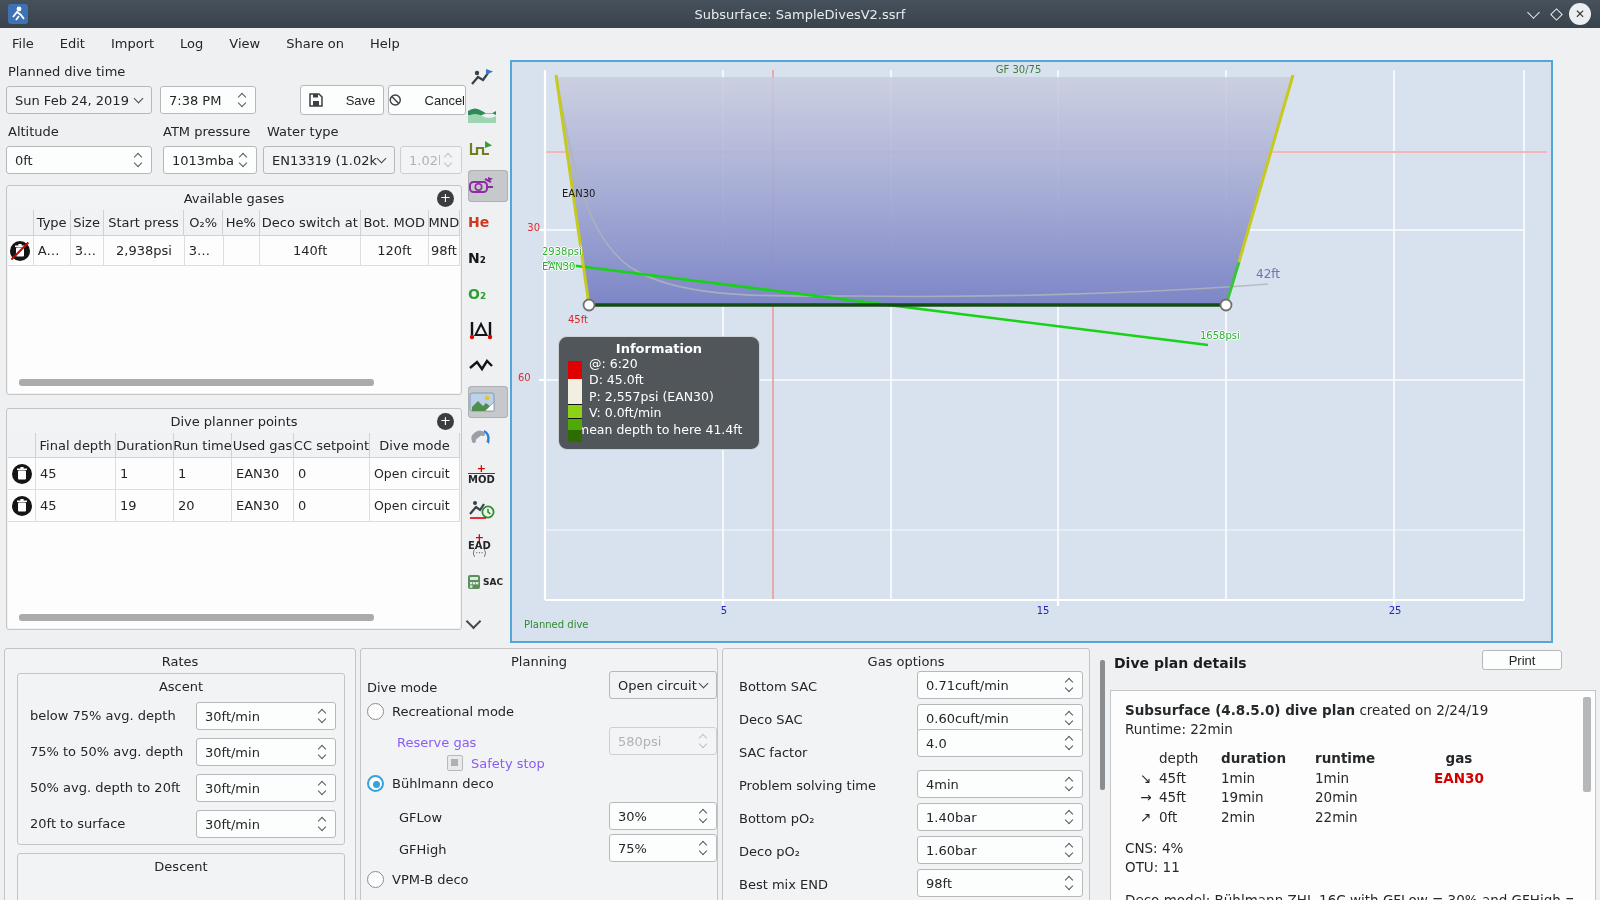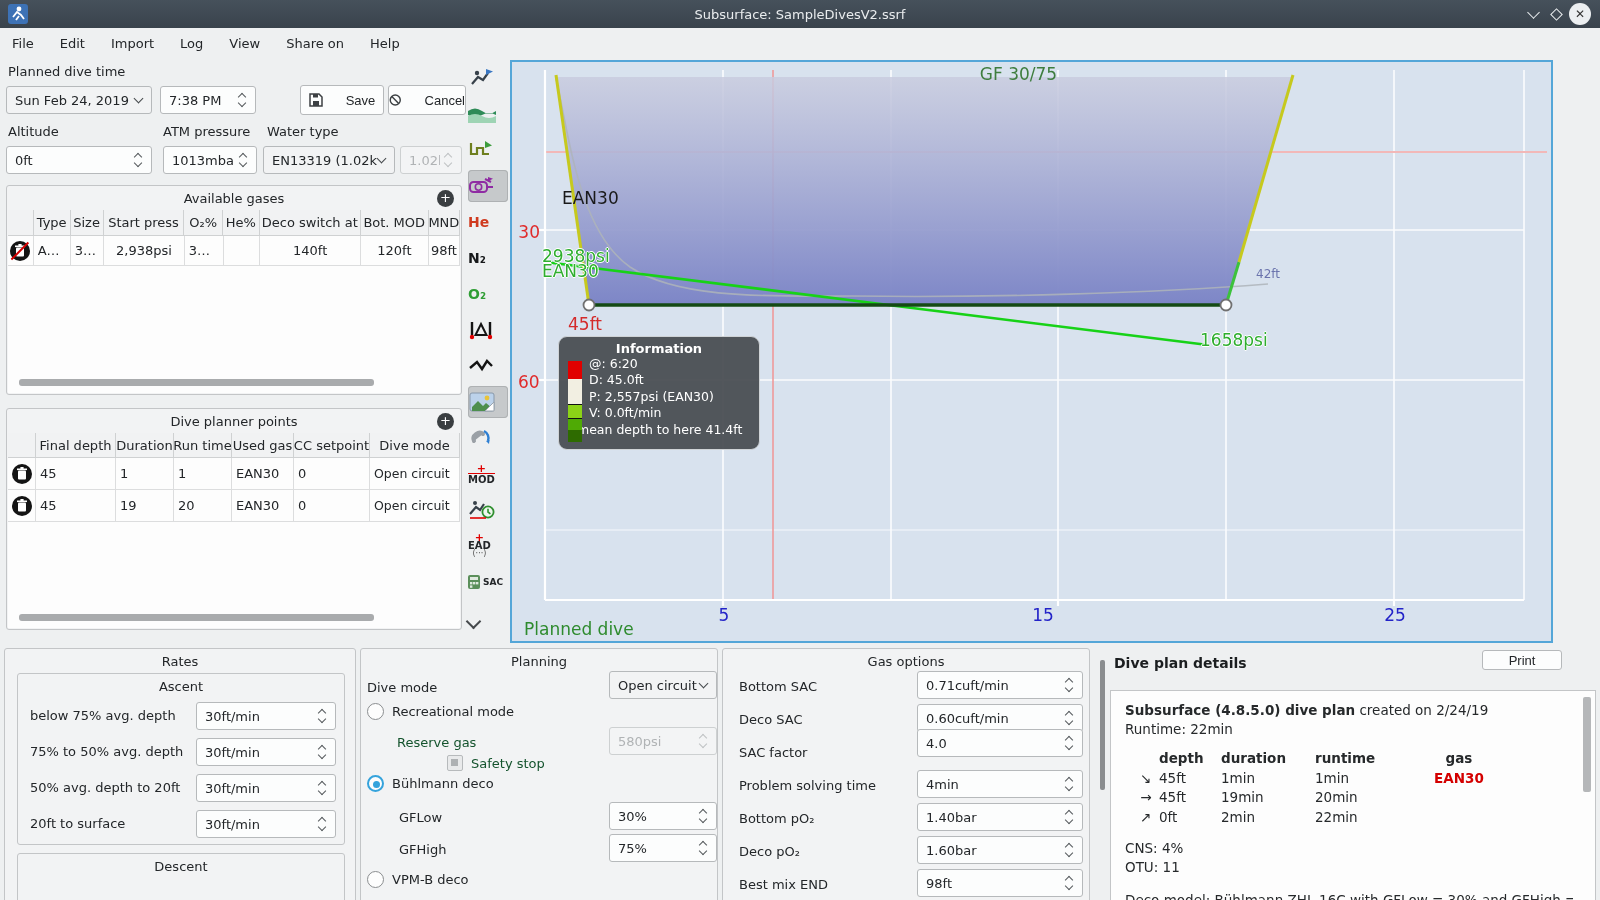--- a/index.html
+++ b/index.html
@@ -1,20 +1,20 @@
 <!DOCTYPE html>
 <html><head>
 <meta charset="utf-8">
 <style>
   *{box-sizing:border-box;margin:0;padding:0}
   html,body{width:1600px;height:900px;overflow:hidden}
   body{font-family:"DejaVu Sans","Liberation Sans",sans-serif;background:#eef0f1;position:relative;font-size:13px;color:#232629}
   .abs{position:absolute}
   .lbl{font-size:13px;color:#232629;white-space:nowrap}
-  .dis{color:#14532d}
+  .dis{color:#8b5cf6}
   
   .titlebar{left:0;top:0;width:1600px;height:28px;background:linear-gradient(#46515b,#39434c);display:flex;align-items:center;color:#e9ecee}
   .titlebar .title{position:absolute;left:0;right:0;text-align:center;font-size:13px}
   .winbtn{display:flex;align-items:center;justify-content:center}
   
   .menubar{left:0;top:28px;width:1600px;height:30px;background:#eef0f1;display:flex;align-items:center;gap:26px;padding-left:12px}
   .menubar span{cursor:default}
   
   .btn,.spin,.combo{background:#fcfdfd;border:1px solid #b6b9bb;border-radius:3px;display:flex;align-items:center;font-size:13px;color:#232629}
   .btn{justify-content:center;gap:23px}
@@ -41,21 +41,21 @@
   .hscroll{position:absolute;height:7px;border-radius:3px;background:#a9abad}
   .trash{width:20px;height:20px;border-radius:50%;background:#141414;position:relative;flex:none}
   .trash svg{position:absolute;left:4px;top:3px}
   .noslash{position:absolute;left:-2px;top:9px;width:24px;height:2.4px;background:#d40000;transform:rotate(-45deg)}
   
   .tbtn{position:absolute;left:468px;width:40px;height:32px;display:flex;align-items:center;justify-content:flex-start;border-radius:4px}
   .tbtn.sel{background:#c6c9cb;box-shadow:inset 0 0 0 1px #aeb1b3}
   .ttxt{font-weight:bold}
   
   .chart{left:510px;top:60px;width:1043px;height:583px;background:#d8e2ee;border:2px solid #54a6d8;overflow:hidden}
-  .chlbl{position:absolute;font-size:17px;white-space:nowrap}
+  .chlbl{position:absolute;font-size:10px;white-space:nowrap}
   .green-o{color:#2eae2e;text-shadow:-1px 0 #fff,1px 0 #fff,0 -1px #fff,0 1px #fff}
   .tooltip{position:absolute;left:46px;top:274px;width:202px;height:114px;background:rgba(72,76,82,.94);border:1.5px solid #cfd3d6;border-radius:9px;color:#fff;padding:4px 8px 4px 8px}
   .tooltip .tt{font-weight:bold;text-align:center;font-size:13px}
   .tipbar{position:absolute;left:9px;top:24px;width:14px;height:82px;display:flex;flex-direction:column}
   .tipbar i{display:block;width:100%}
   .tipline{margin-left:22px;font-size:12.5px;line-height:16.4px;white-space:nowrap}
   
   .radio{width:17px;height:17px;border-radius:50%;border:1.6px solid #8b8e90;background:#fdfdfd;position:relative;flex:none}
   .radio.on{border:2px solid #35a3dc}
   .radio.on::after{content:"";position:absolute;left:3.5px;top:3.5px;width:7px;height:7px;border-radius:50%;background:#35a3dc}
@@ -594,21 +594,21 @@
   <div class="abs" style="left:6px;top:7px;font-size:14px;font-weight:bold;color:#1b1e20">Dive plan details</div>
   <button class="abs btn" style="left:374px;top:2px;width:80px;height:20px">
       <span>Print</span>
     </button>
 </div>
 <div class="abs planbox">
   <div><b>Subsurface (4.8.5.0) dive plan</b><span> created on 2/24/19</span></div>
   <div>Runtime: 22min</div>
   <div class="pgrid">
     <div></div>
-    <div style="font-weight:bold">depth</div>
+    <div style="font-weight:normal">depth</div>
     <div style="font-weight:bold">duration</div>
     <div style="font-weight:bold">runtime</div>
     <div style="font-weight:bold;text-align:center">gas</div>
     <div style="text-align:center">↘</div>
     <div>45ft</div>
     <div>1min</div>
     <div>1min</div>
     <div style="color:#d40000;font-weight:bold;text-align:center">EAN30</div>
     <div style="text-align:center">→</div>
     <div>45ft</div>

